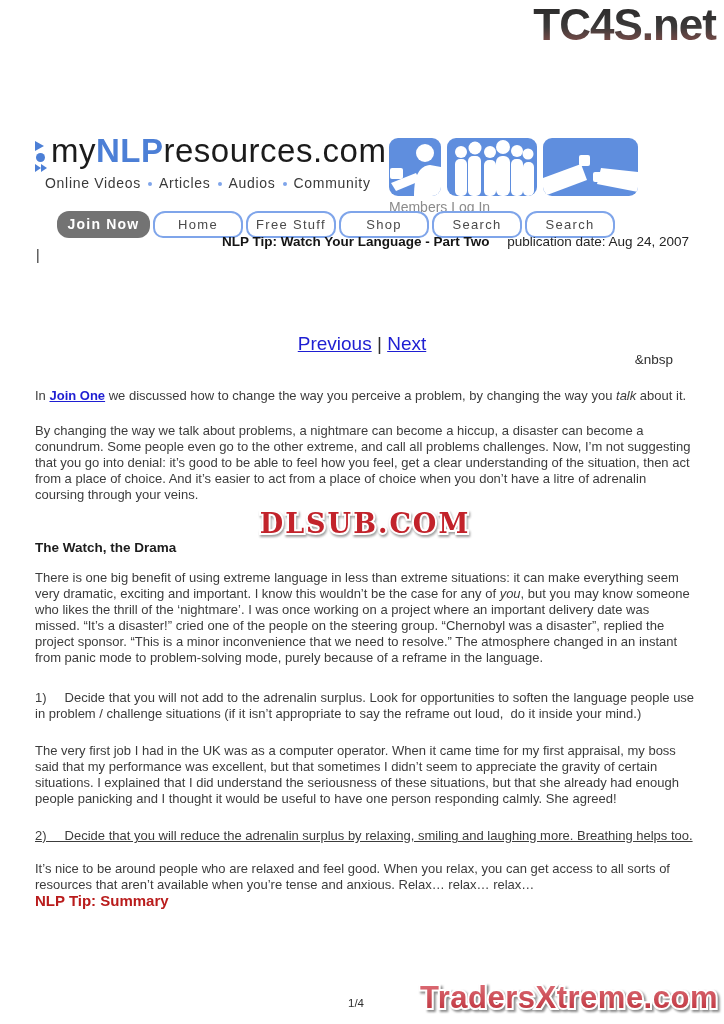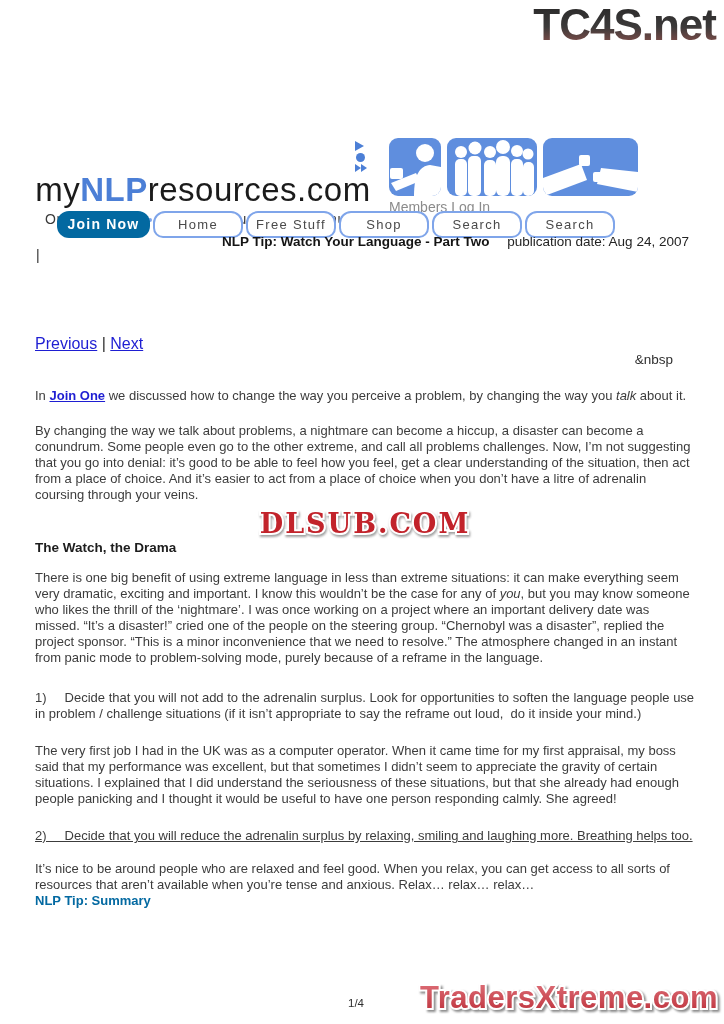--- a/index.html
+++ b/index.html
@@ -4,21 +4,21 @@
 <style>
   html,body { margin:0; padding:0; background:#fff; }
   .page { position:relative; width:724px; height:1024px; background:#ffffff;
           font-family:"Liberation Sans", sans-serif; color:#3c3c3c; overflow:hidden; }
 
   
   .tc4s { position:absolute; top:0; right:4px; }
 
   
   .logo-block { position:absolute; left:35px; top:133px; }
-  .logo-row { display:flex; align-items:flex-end;flex-direction:column; }
+  .logo-row { display:flex; align-items:flex-start; }
   .logo-icon { display:flex; flex-direction:column; gap:2px; padding-top:8px; margin-right:4px; }
   .li-tri { width:0; height:0; border-top:5px solid transparent; border-bottom:5px solid transparent; border-left:9px solid #4c7fd6; }
   .li-dot { width:9px; height:9px; border-radius:50%; background:#4c7fd6; margin-left:1px; }
   .li-ff  { display:flex; gap:0; }
   .li-ff i { width:0; height:0; border-top:4px solid transparent; border-bottom:4px solid transparent; border-left:6px solid #4c7fd6; }
   .logo-text { font-size:33px; letter-spacing:0.5px; color:#1b1b1b; line-height:36px; white-space:nowrap; }
   .logo-text .nlp { color:#4c7fd6; font-weight:bold; }
   .tagline { display:flex; align-items:center; margin-top:3px; margin-left:10px;
              font-size:14px; letter-spacing:0.7px; color:#3a3a3a; white-space:nowrap; }
   .tag-dot { width:4px; height:4px; border-radius:50%; background:#7fa5ea; margin:2px 7px 0 7px; }
@@ -26,51 +26,51 @@
   
   .tiles { position:absolute; left:389px; top:138px; display:flex; gap:6px; }
   .tile { background:#5f8ede; border-radius:9px; height:58px; overflow:hidden; }
   .tile svg { display:block; }
   .t1 { width:52px; } .t2 { width:90px; } .t3 { width:95px; }
   .members { position:absolute; left:389px; top:199px; width:247px; text-align:left;
              font-size:14px; color:#8b8b8b; }
 
   
   .nav { position:absolute; left:57px; top:211px; display:flex; gap:3px; }
-  .join { background:#0369a1; color:#fff; font-weight:bold; font-size:14px; letter-spacing:1.2px;
+  .join { background:#737373; color:#fff; font-weight:bold; font-size:14px; letter-spacing:1.2px;
           border-radius:12px; width:93px; height:27px; line-height:27px; text-align:center;
           box-sizing:border-box; cursor:pointer; }
   .tab { width:90px; height:27px; line-height:24px; text-align:center; background:#fff;
          border:2px solid #7fa5ea; border-radius:12px 12px 10px 10px; box-sizing:border-box;
          font-size:13px; letter-spacing:1.3px; color:#4a4a4a; cursor:pointer; }
 
   
   .title-row { position:absolute; left:222px; top:234px; font-size:13.5px; white-space:nowrap; color:#141414; }
   .art-title { font-weight:bold; }
   .pub-date { margin-left:14px; color:#232323; }
   .pipe   { position:absolute; left:36px; top:247px; font-size:14px; color:#2e2e2e; }
   .author { position:absolute; left:35px; top:264px; font-size:13.5px; color:#333; }
 
   
   .article { position:absolute; left:35px; top:330px; width:660px;
              font-size:13px; line-height:16px; color:#3c3c3c; }
   .article p { margin:0; }
-  .prevnext { text-align:left; padding-right:6px; margin-top:6px; font-size:16px; color:#2e2e2e; }
+  .prevnext { text-align:center; padding-right:6px; margin-top:6px; font-size:19px; color:#2e2e2e; }
   .prevnext a { color:#1e1ed2; text-decoration:underline; cursor:pointer; font-weight:normal; }
   .nbsp-line { text-align:right; padding-right:22px; font-size:13.5px; color:#2e2e2e; }
   .m-p1 { margin-top:20px !important; }
   .m-p2 { margin-top:19px !important; }
   .dlsub-wrap { width:300px; height:34px; margin:3px auto 0 auto; }
   .h-drama { font-weight:bold; font-size:13.5px; margin-top:-5px; color:#1d1d1d; }
   .m-p3 { margin-top:14px !important; }
   .m-p4 { margin-top:24px !important; }
   .m-p5 { margin-top:21px !important; }
   .m-p6 { margin-top:21px !important;text-decoration:underline; }
   .m-p7 { margin-top:17px !important; }
-  .h-sum { font-weight:bold; font-size:13px; margin-top:38px; margin-left:3px; color:#0369a1; }
+  .h-sum { font-weight:bold; font-size:15px; margin-top:38px; margin-left:3px; color:#b91c1c; }
   .lnk { color:#1e1ed2; font-weight:bold; text-decoration:underline; cursor:pointer; }
   .em { font-style:italic; }
 
   
   .pagenum { position:absolute; left:348px; top:997px; font-size:11.5px; color:#2e2e2e; }
   .traders { position:absolute; left:416px; top:976px; }
 
   
   .tc4s-text { font-family:"Liberation Sans", sans-serif; font-weight:bold; font-size:44px; letter-spacing:-1px; }
   .dlsub-text { font-family:"DejaVu Serif", serif; font-weight:bold; font-size:27px; letter-spacing:2px;

